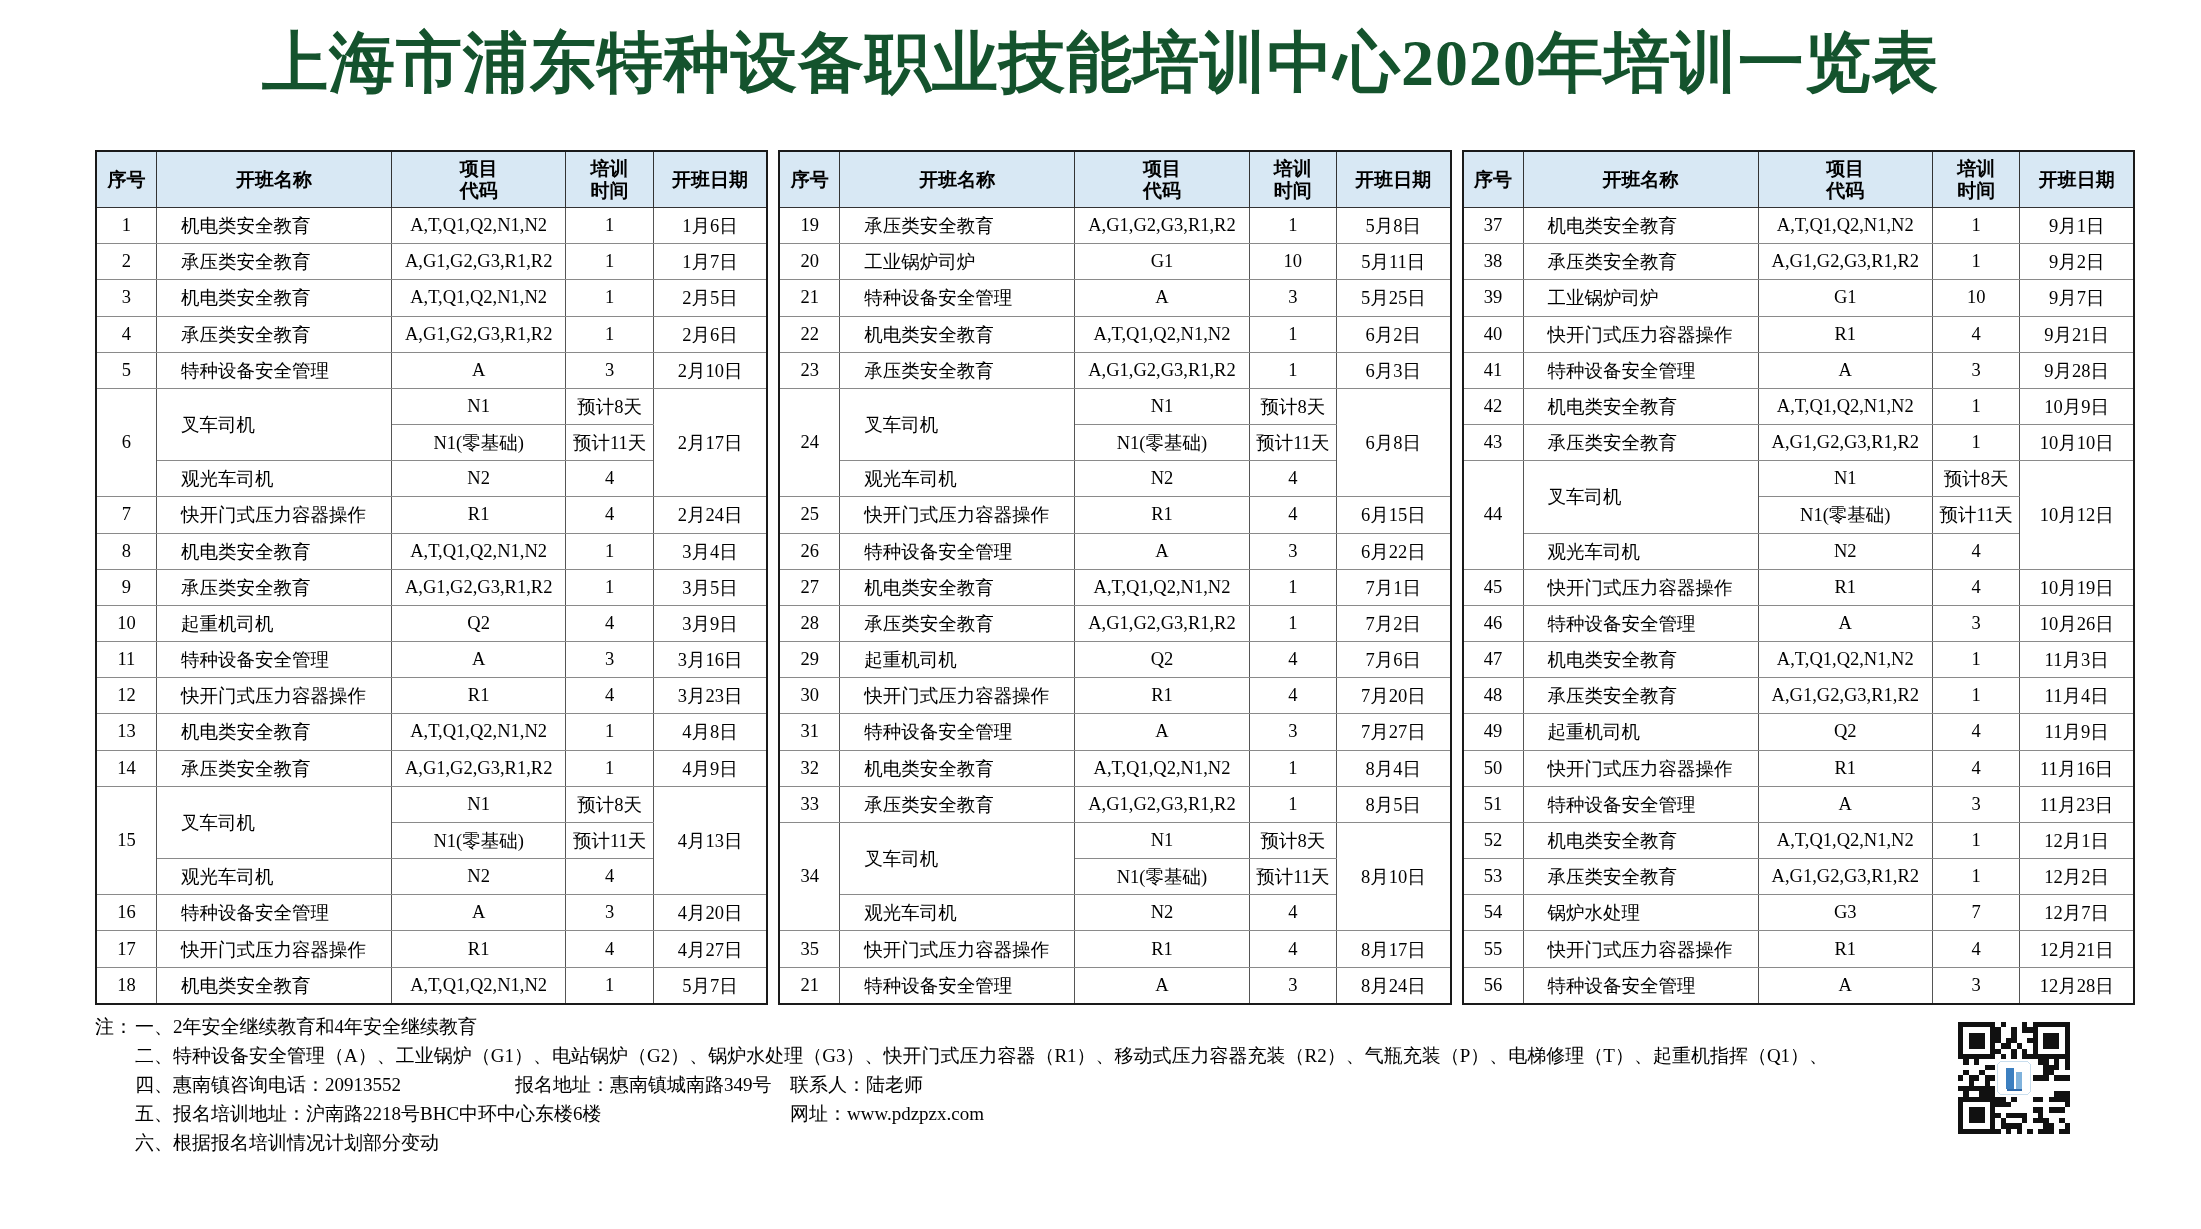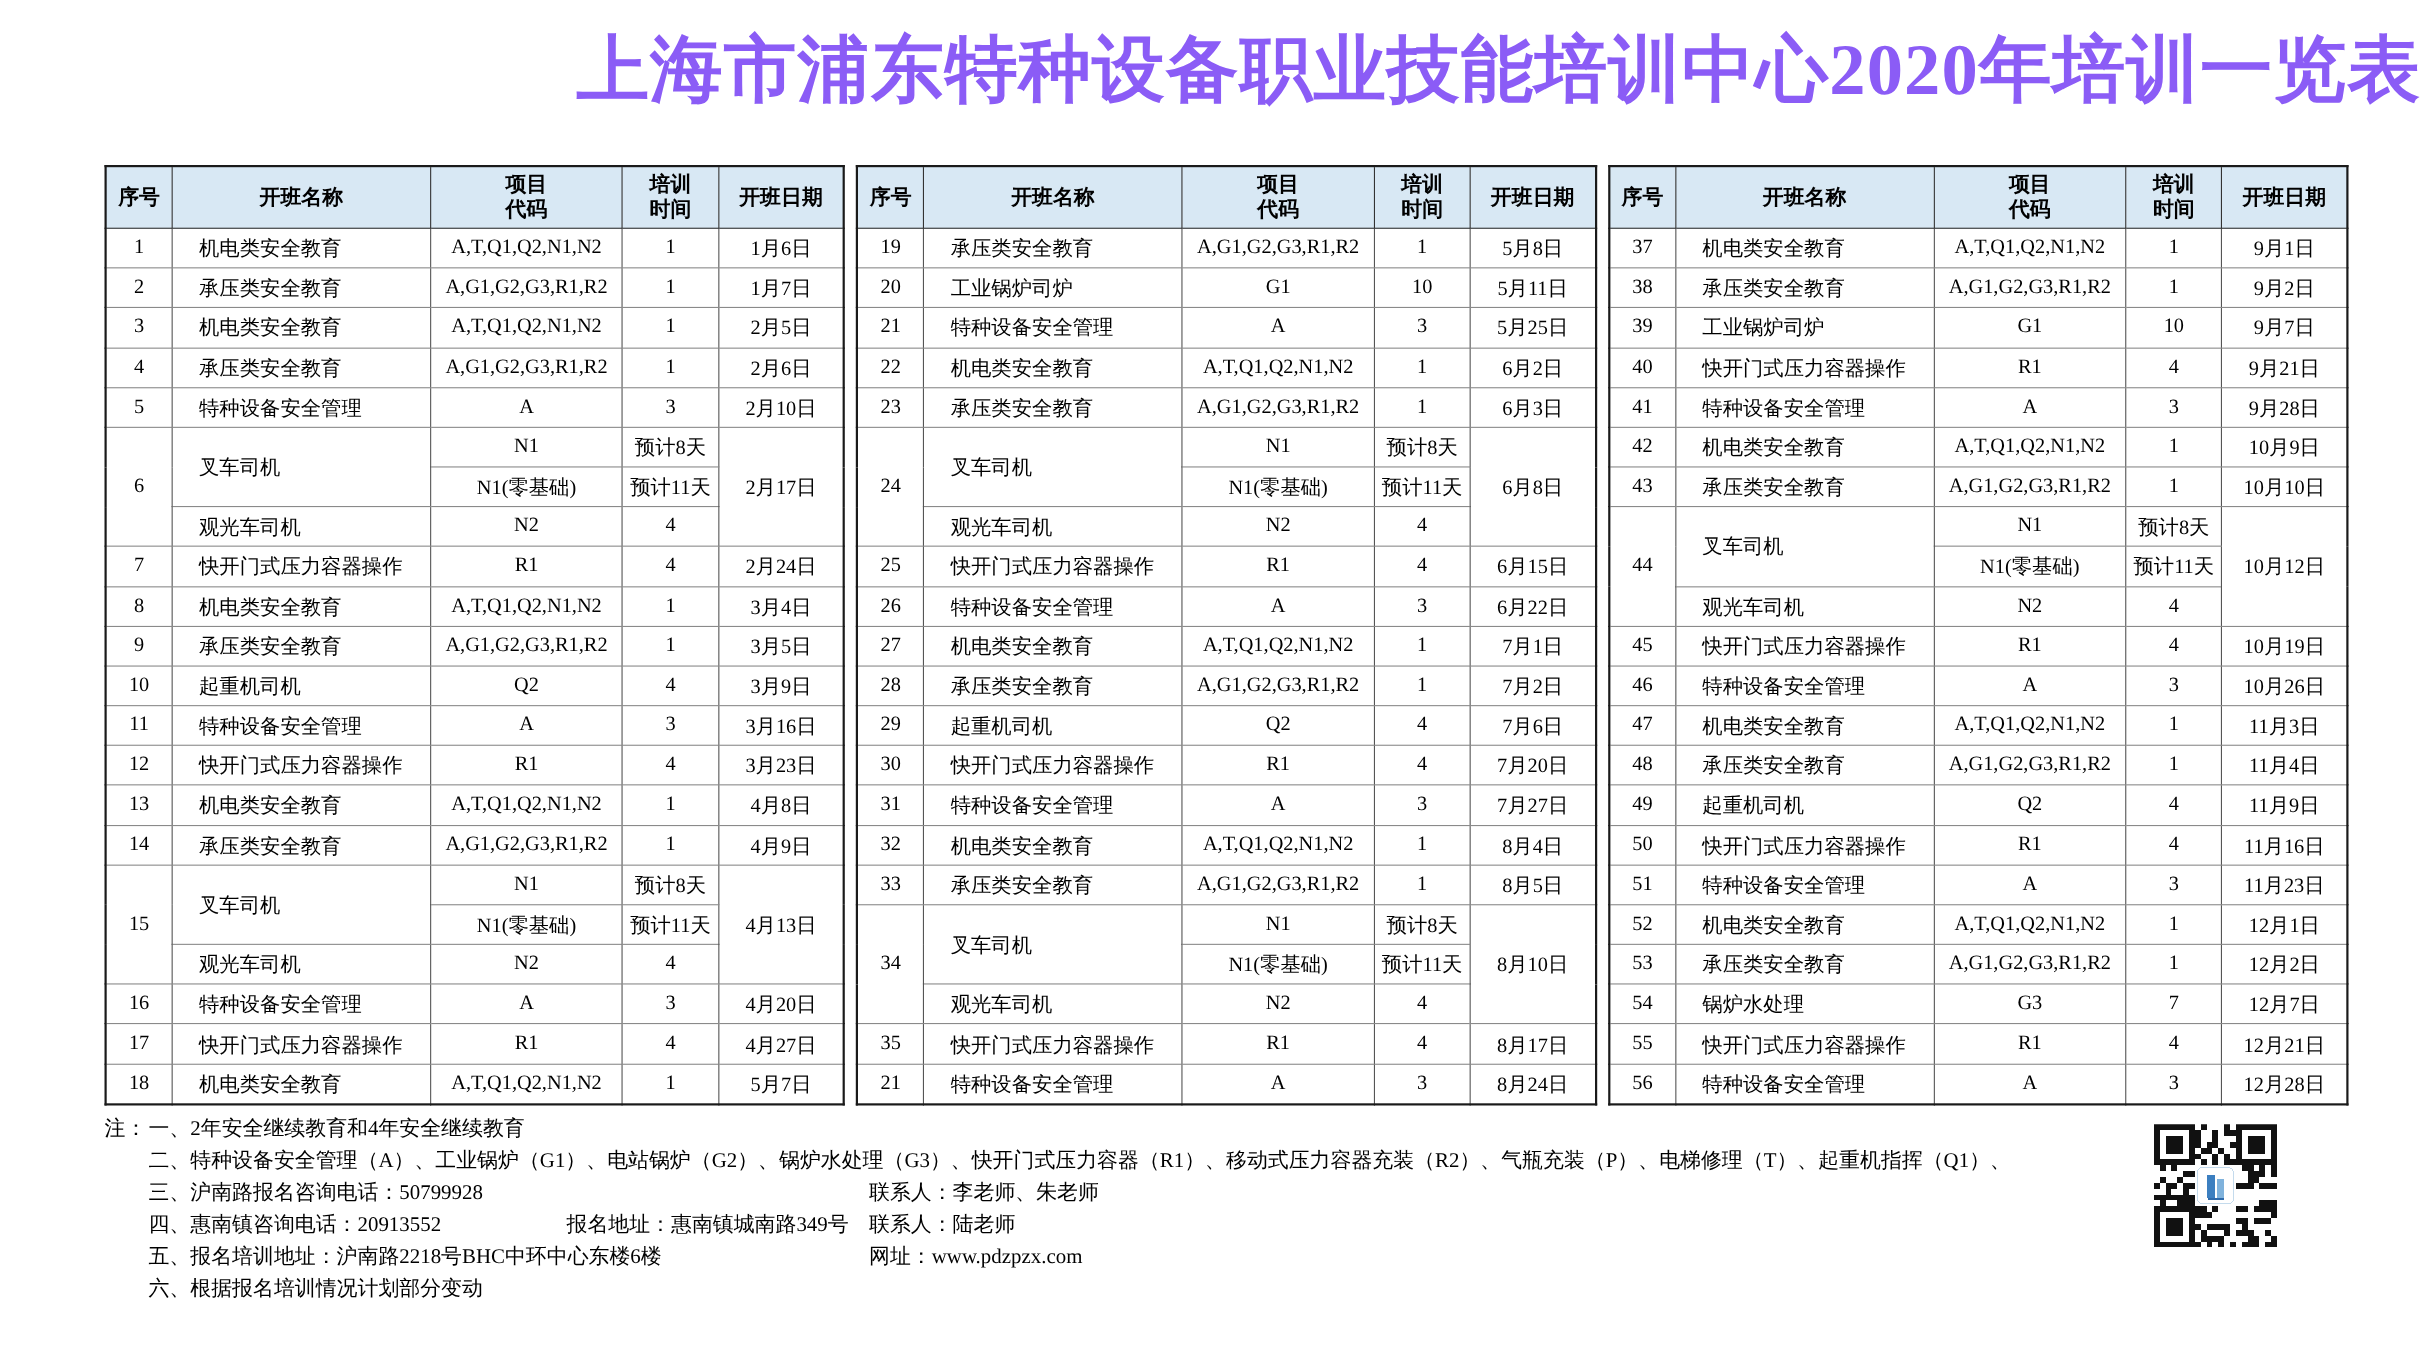--- a/index.html
+++ b/index.html
@@ -1,22 +1,22 @@
 <!DOCTYPE html>
 <html><head>
 <meta charset="utf-8">
 <style>
   html,body{margin:0;padding:0;}
   body{
     width:2201px;height:1229px;background:#ffffff;overflow:hidden;position:relative;
     font-family:"Liberation Serif", serif;color:#000;
   }
   .page-title{
-    position:absolute;left:0;top:18px;width:2201px;text-align:right;
-    font-size:66px;font-weight:bold;color:#8b5cf6;letter-spacing:1px;margin:0;
+    position:absolute;left:0;top:18px;width:2201px;text-align:center;
+    font-size:66px;font-weight:bold;color:#14532d;letter-spacing:1px;margin:0;
     font-family:"Liberation Serif", serif;
   }
   .tables-area{
     position:absolute;left:95px;top:150px;width:2040px;height:609px;
     display:flex;gap:10px;
   }
   .tbl-wrap{flex:1 1 0;height:855px;}
   table.sched{
     width:100%;height:100%;border-collapse:collapse;table-layout:fixed;
     border:2px solid #1a1a1a;
@@ -561,24 +561,20 @@
     </div>
 </div>
 
 <div class="notes">
   <div class="note-line">
     <span class="seg0">注：</span>
     <span class="seg1">一、2年安全继续教育和4年安全继续教育</span>
   </div>
   <div class="note-line">
     <span class="seg1">二、特种设备安全管理（A）、工业锅炉（G1）、电站锅炉（G2）、锅炉水处理（G3）、快开门式压力容器（R1）、移动式压力容器充装（R2）、气瓶充装（P）、电梯修理（T）、起重机指挥（Q1）、</span>
-  </div>
-  <div class="note-line">
-    <span class="seg1">三、沪南路报名咨询电话：50799928</span>
-    <span class="segright">联系人：李老师、朱老师</span>
   </div>
   <div class="note-line">
     <span class="seg1">四、惠南镇咨询电话：20913552</span>
     <span class="segmid">报名地址：惠南镇城南路349号</span>
     <span class="segright">联系人：陆老师</span>
   </div>
   <div class="note-line">
     <span class="seg1">五、报名培训地址：沪南路2218号BHC中环中心东楼6楼</span>
     <span class="segright">网址：www.pdzpzx.com</span>
   </div>

